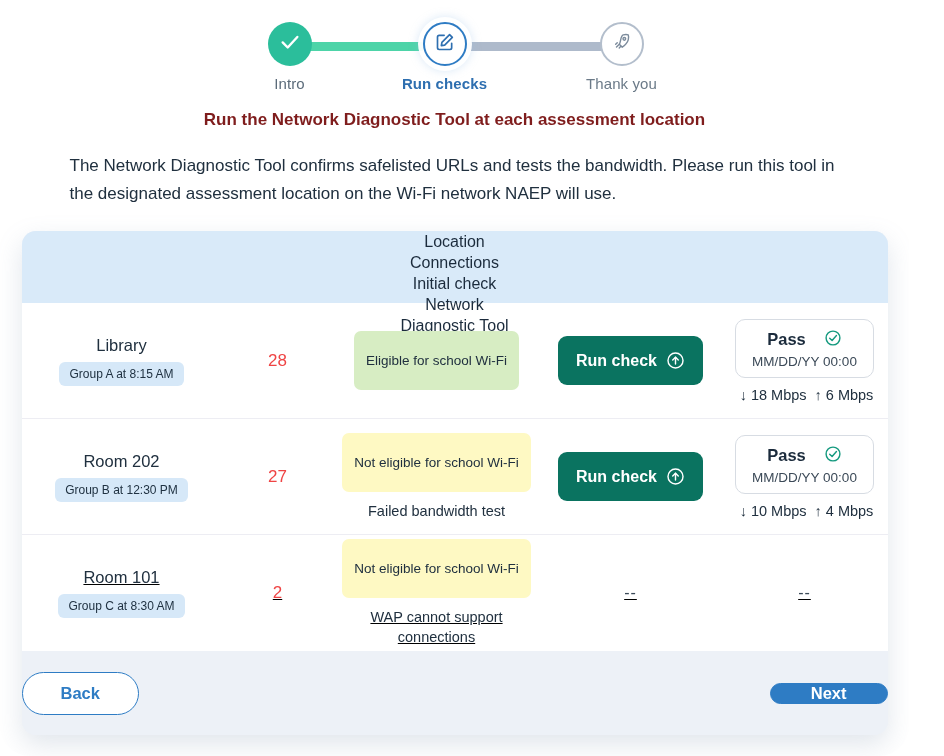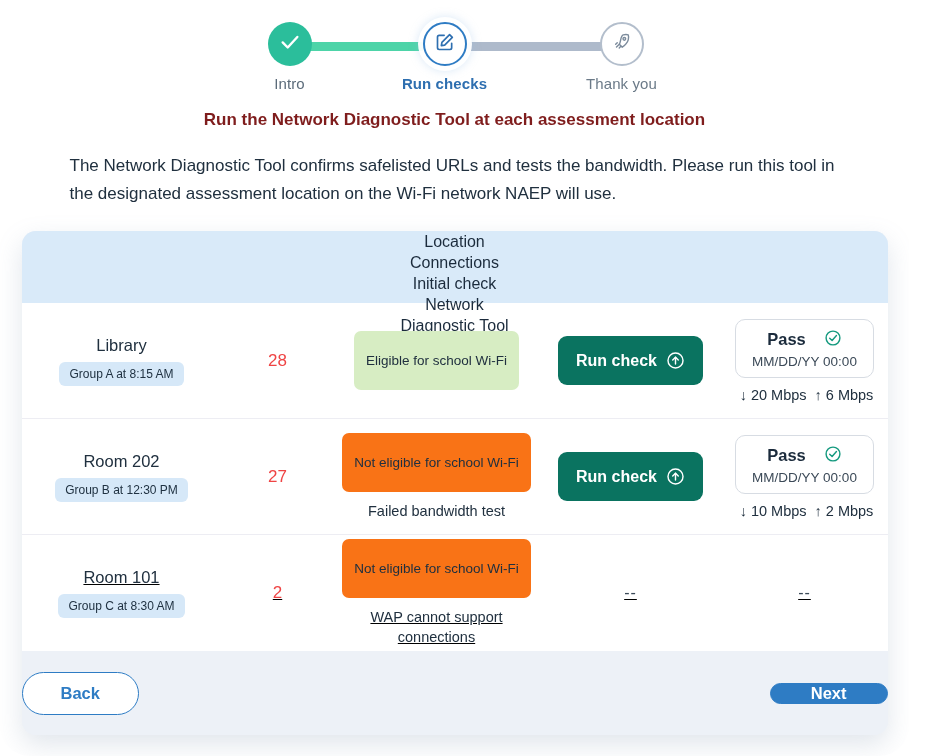--- a/index.html
+++ b/index.html
@@ -149,21 +149,21 @@
   }
 
   .badge {
     display: inline-block;
     font-size: 13.5px;
     padding: 22px 12px;
     border-radius: 7px;
     color: #20303F;
   }
   .badge.ok   { background: #D7EDC3; }
-  .badge.warn { background: #f97316; }
+  .badge.warn { background: #fef9c3; }
   .sub-note {
     font-size: 14.5px;
     color: #20303F;
     margin-top: 9px;
     line-height: 20px;
   }
 
   .run-btn {
     display: inline-flex;
     align-items: center;
@@ -342,21 +342,21 @@
                 <span>
                   <svg width="18" height="18" viewBox="0 0 24 24" fill="none" stroke="#159A7F" stroke-width="1.9" stroke-linecap="round" stroke-linejoin="round">
                       <circle cx="12" cy="12" r="9.2"></circle>
                       <polyline points="7.6,12.3 10.8,15.4 16.6,8.6"></polyline>
                     </svg>
                 </span>
               </div>
               <div class="result-date">MM/DD/YY 00:00</div>
             </div>
             <div class="speeds">
-              <span class="sp">↓</span><span>20 Mbps</span>
+              <span class="sp">↓</span><span>18 Mbps</span>
               <span class="sp">↑</span><span>6 Mbps</span>
             </div>
           </div>
         </div>
 
         <div class="tr">
           <div class="cell c-loc">
             <div class="loc-name">Room 202</div>
             <div class="loc-pill">Group B at 12:30 PM</div>
           </div>
@@ -387,21 +387,21 @@
                   <svg width="18" height="18" viewBox="0 0 24 24" fill="none" stroke="#159A7F" stroke-width="1.9" stroke-linecap="round" stroke-linejoin="round">
                       <circle cx="12" cy="12" r="9.2"></circle>
                       <polyline points="7.6,12.3 10.8,15.4 16.6,8.6"></polyline>
                     </svg>
                 </span>
               </div>
               <div class="result-date">MM/DD/YY 00:00</div>
             </div>
             <div class="speeds">
               <span class="sp">↓</span><span>10 Mbps</span>
-              <span class="sp">↑</span><span>2 Mbps</span>
+              <span class="sp">↑</span><span>4 Mbps</span>
             </div>
           </div>
         </div>
 
         <div class="tr">
           <div class="cell c-loc">
             <div class="loc-name">Room 101</div>
             <div class="loc-pill">Group C at 8:30 AM</div>
           </div>
           <div class="cell c-conn">

